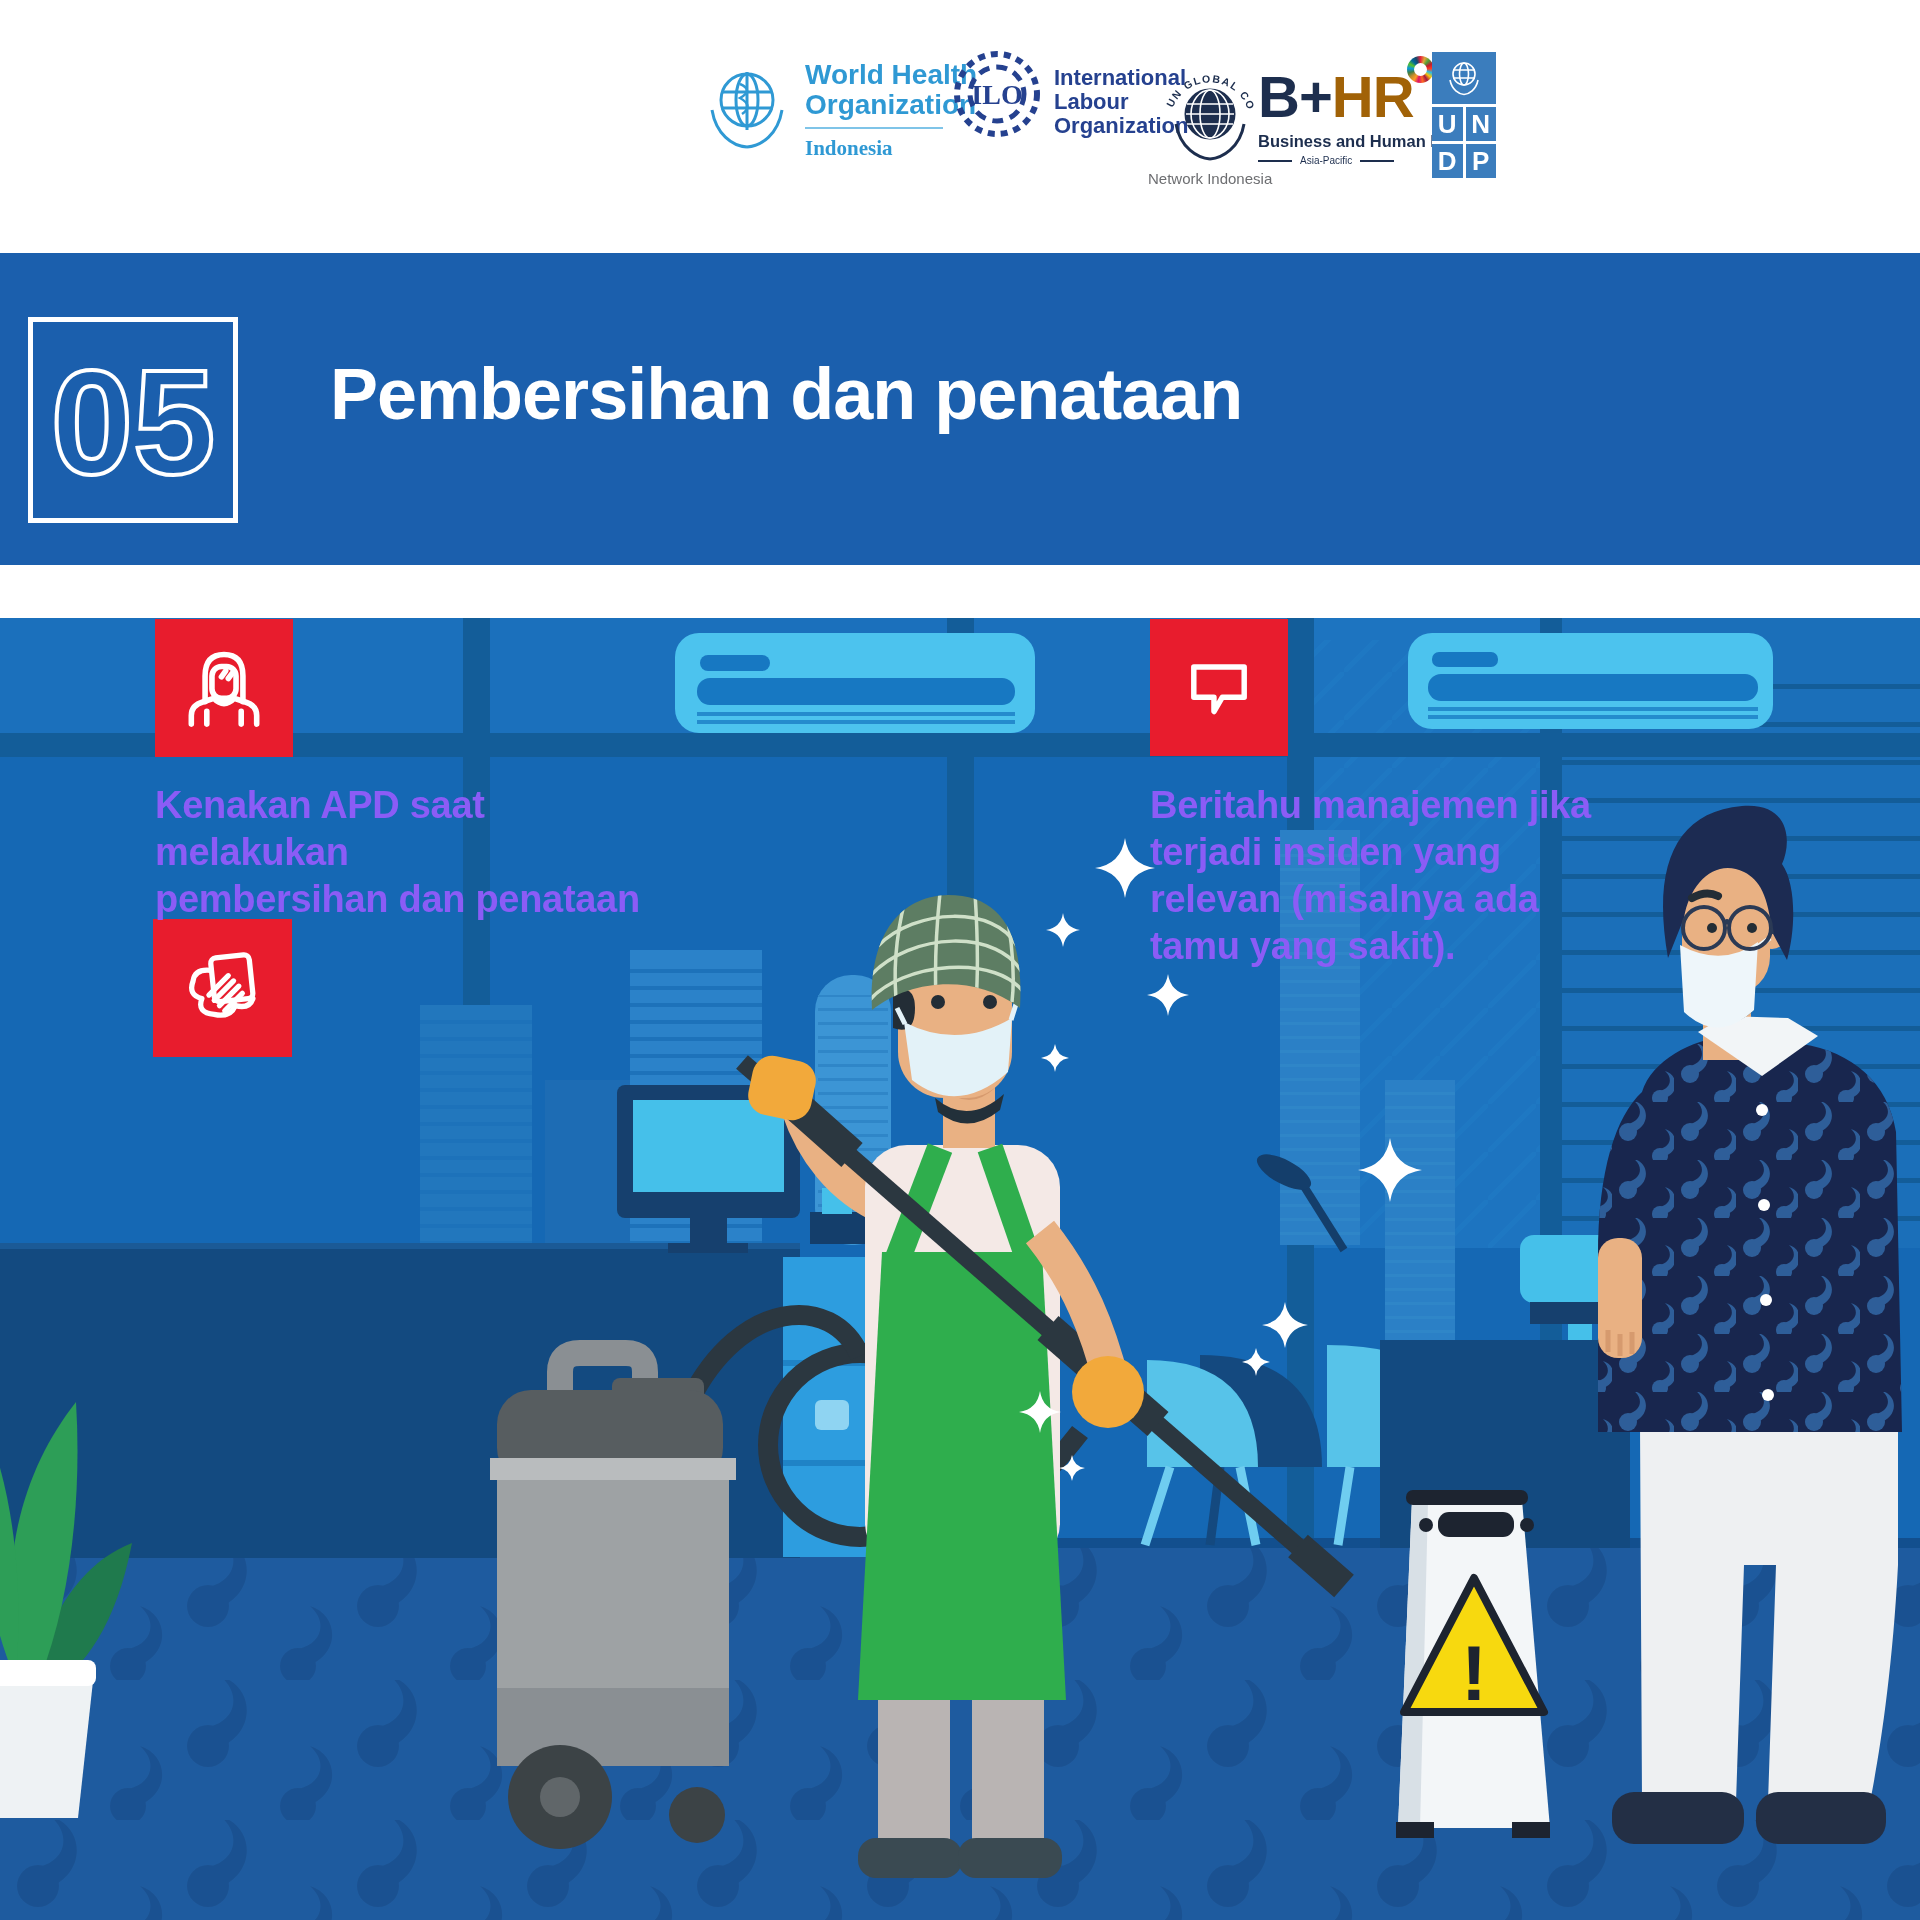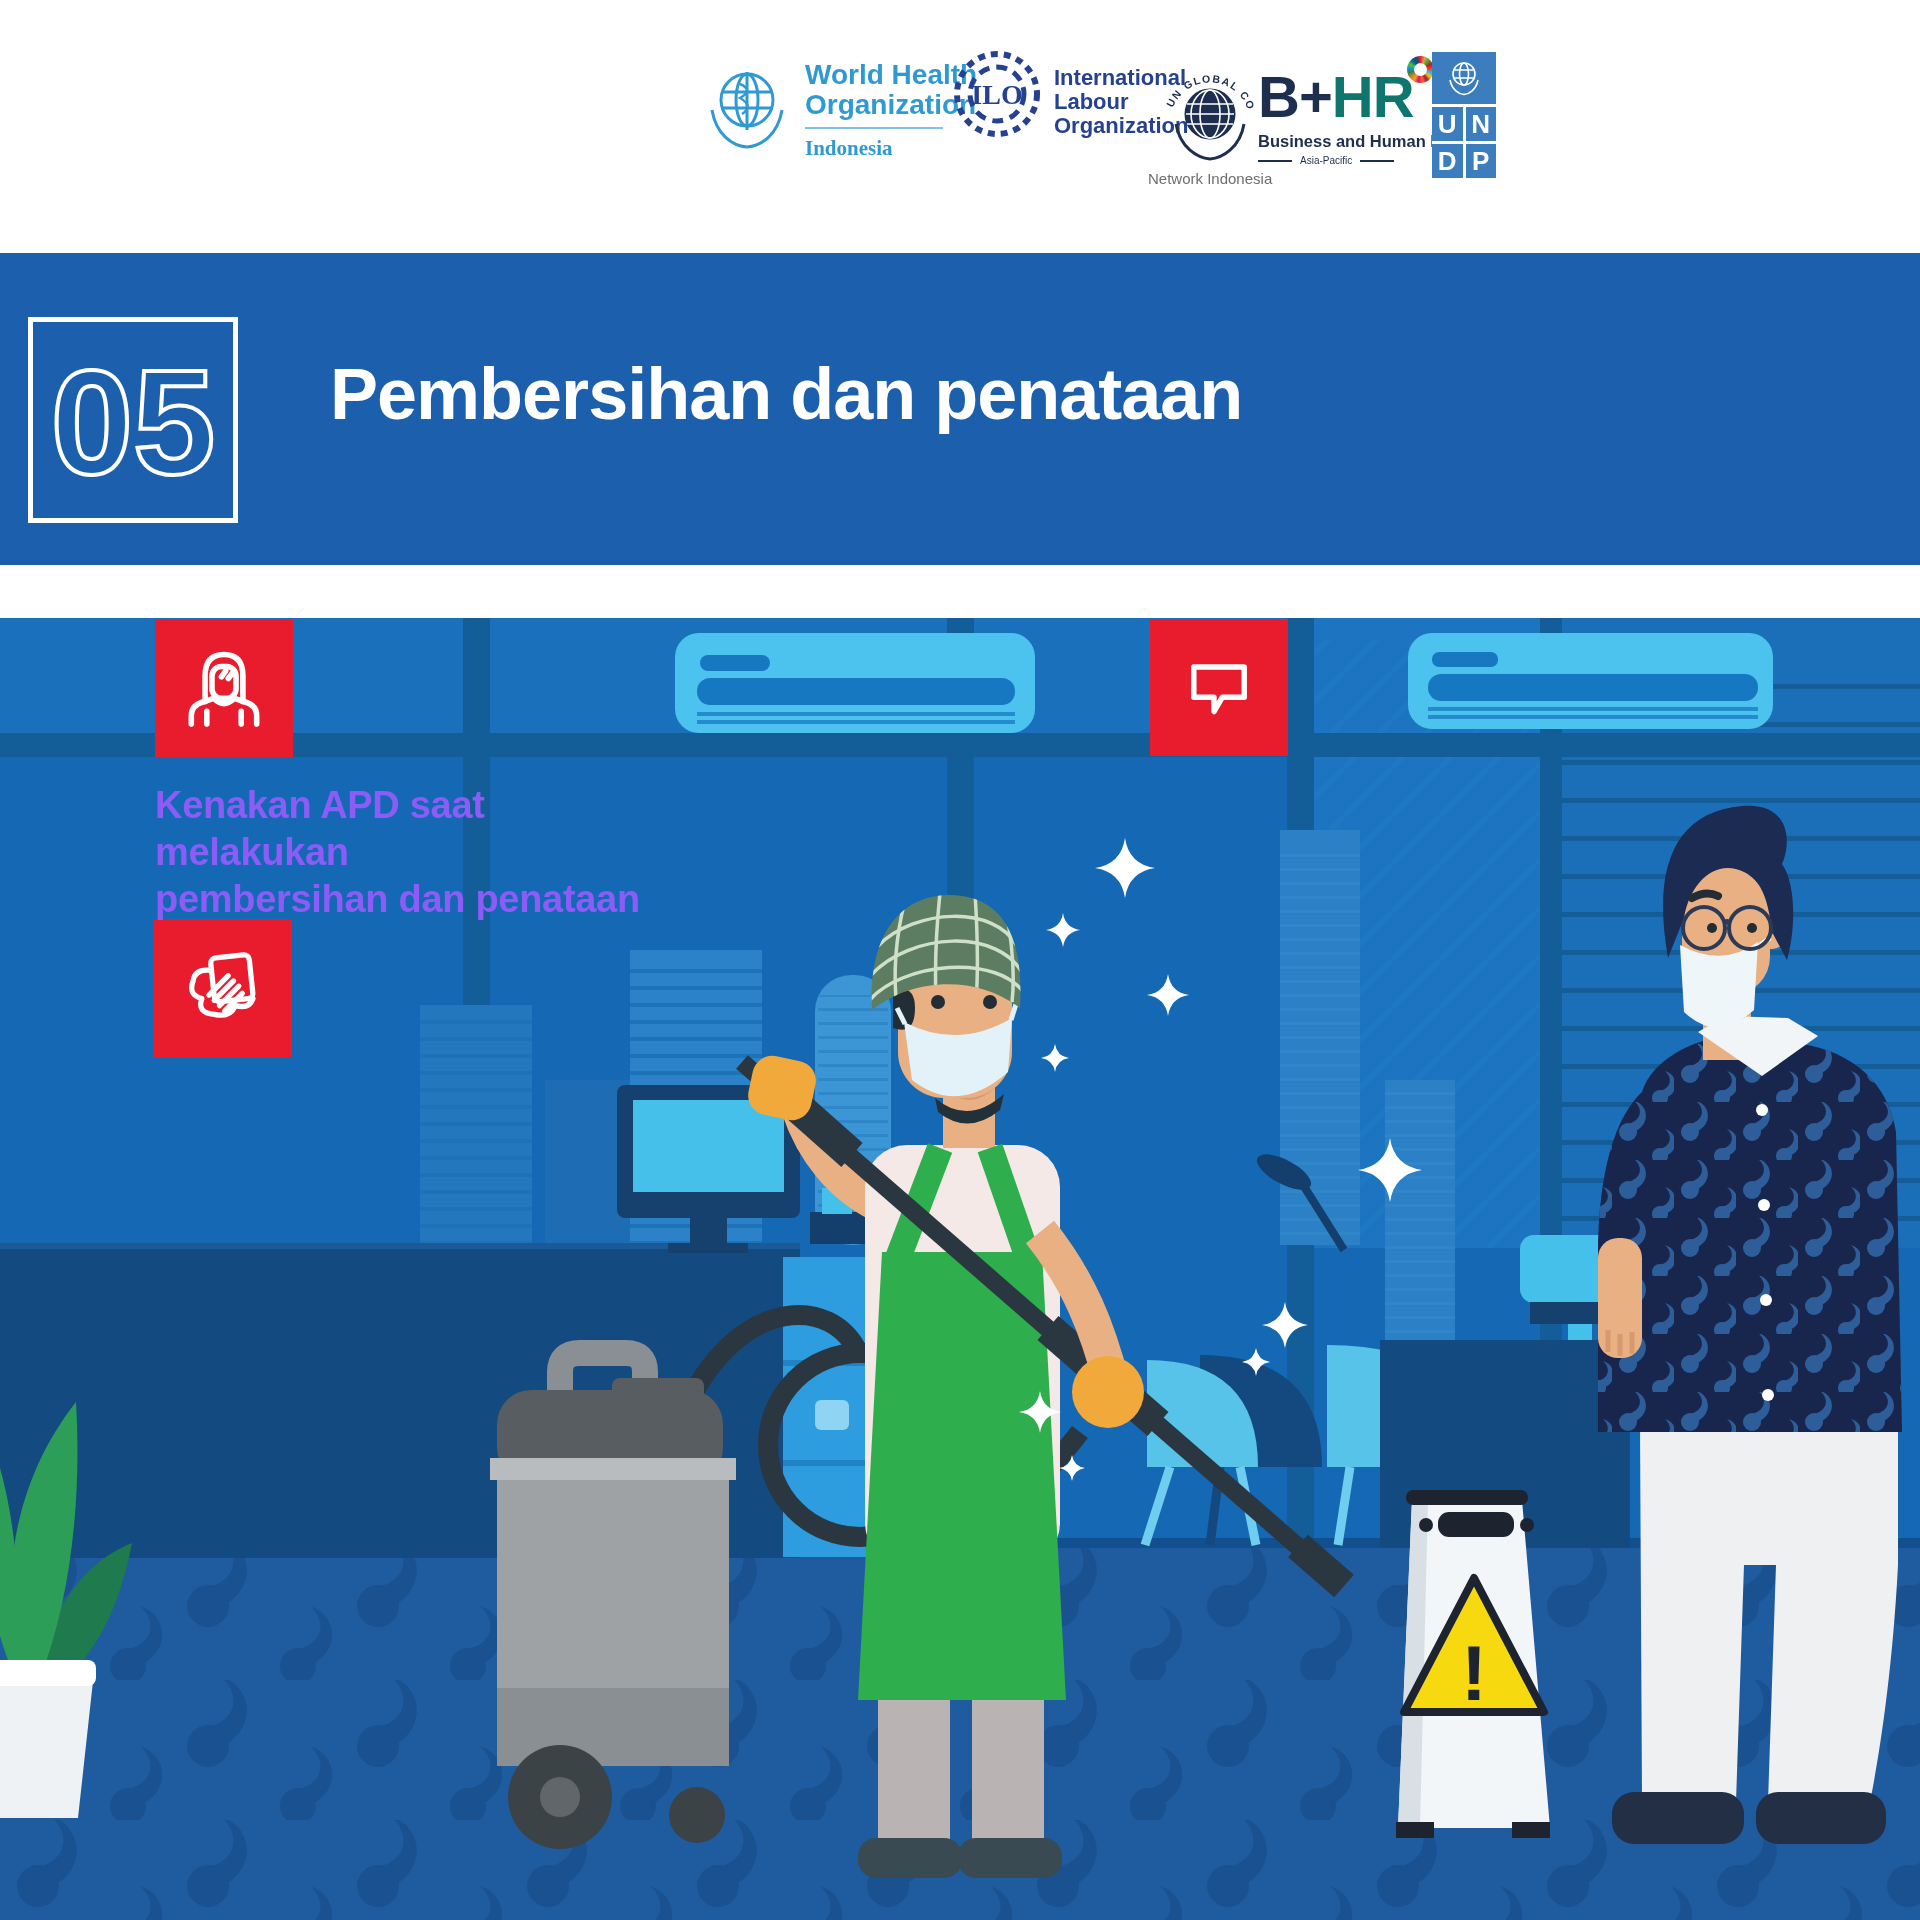--- a/index.html
+++ b/index.html
@@ -8,21 +8,21 @@
 
   
   .header-bar{position:absolute;left:0;top:0;width:1920px;height:253px;background:#ffffff;z-index:5;}
   .logo{position:absolute;display:flex;align-items:flex-start;}
   .who-text{color:#2f99d4;font-weight:bold;font-size:28px;line-height:30px;}
   .who-sub{color:#2f99d4;font-weight:bold;font-size:21px;margin-top:7px;font-family:Liberation Serif, serif;}
   .who-rule{width:138px;height:2px;background:#7fc4e8;margin-top:7px;}
   .ilo-text{color:#25418f;font-weight:bold;font-size:22px;line-height:24px;}
   .ungc-sub{color:#6d6e71;font-size:15px;}
   .bhr-big{font-size:58px;font-weight:bold;letter-spacing:-1px;line-height:58px;color:#1d2e4e;}
-  .bhr-hr{color:#0f766e;text-align:center;}
+  .bhr-hr{color:#a16207;text-align:center;}
   .sdg-wheel{position:absolute;right:-20px;top:-12px;width:27px;height:27px;border-radius:50%;
      background:conic-gradient(#e5243b,#dda63a,#4c9f38,#c5192d,#ff3a21,#26bde2,#fcc30b,#a21942,#fd6925,#dd1367,#fd9d24,#bf8b2e,#3f7e44,#0a97d9,#56c02b,#00689d,#19486a,#e5243b);}
   .sdg-wheel::after{content:"";position:absolute;left:7px;top:7px;width:13px;height:13px;border-radius:50%;background:#ffffff;}
   .bhr-line1{color:#1d2e4e;font-size:16.5px;font-weight:bold;margin-top:6px;}
   .bhr-line2{color:#1d2e4e;font-size:10px;display:flex;align-items:center;gap:8px;margin-top:4px;justify-content:center;}
   .dash{width:34px;height:2px;background:#1d2e4e;}
   .undp-box{position:absolute;left:1432px;top:52px;width:64px;display:grid;grid-template-columns:1fr 1fr;gap:3px;background:#ffffff;}
   .undp-cell{background:#3b7dbd;color:#ffffff;font-weight:bold;font-size:26px;display:flex;align-items:center;justify-content:center;height:34px;}
   .undp-emblem{grid-column:1 / span 2;height:52px;background:#3b7dbd;display:flex;align-items:center;justify-content:center;}
 
@@ -413,14 +413,18 @@
   <div class="icon-box" style="left:1150px;top:619px;height:137px;">
     <svg width="84" height="84" viewBox="0 0 100 100">
       <g stroke="#ffffff" stroke-width="6.5" fill="none" stroke-linejoin="round">
         <path d="M20,25 H80 V61 H54 L44,78 L44,61 H20 Z"></path>
       </g>
     </svg>
   </div>
 
   <div class="tip" style="left:155px;top:782px;width:520px;">Kenakan APD saat melakukan
 pembersihan dan penataan</div>
+  <div class="tip" style="left:1150px;top:782px;width:470px;">Beritahu manajemen jika
+terjadi insiden yang
+relevan (misalnya ada
+tamu yang sakit).</div>
 
 </div>
 
 </body></html>

